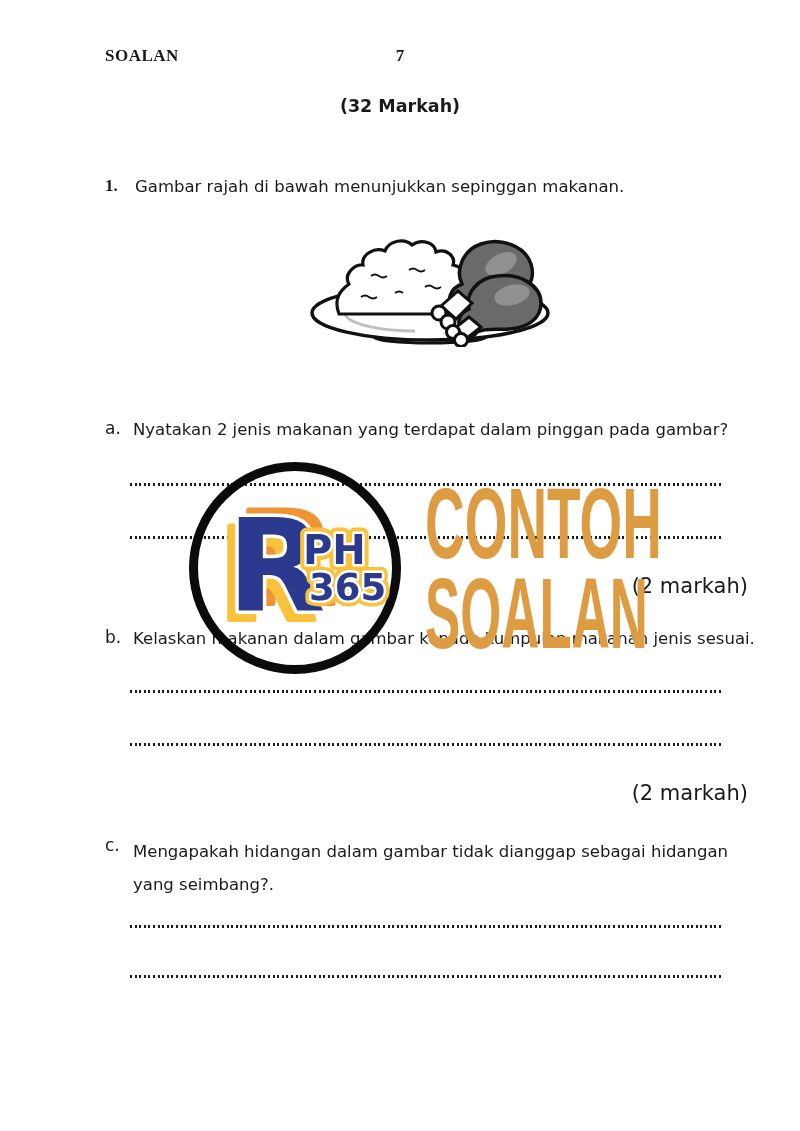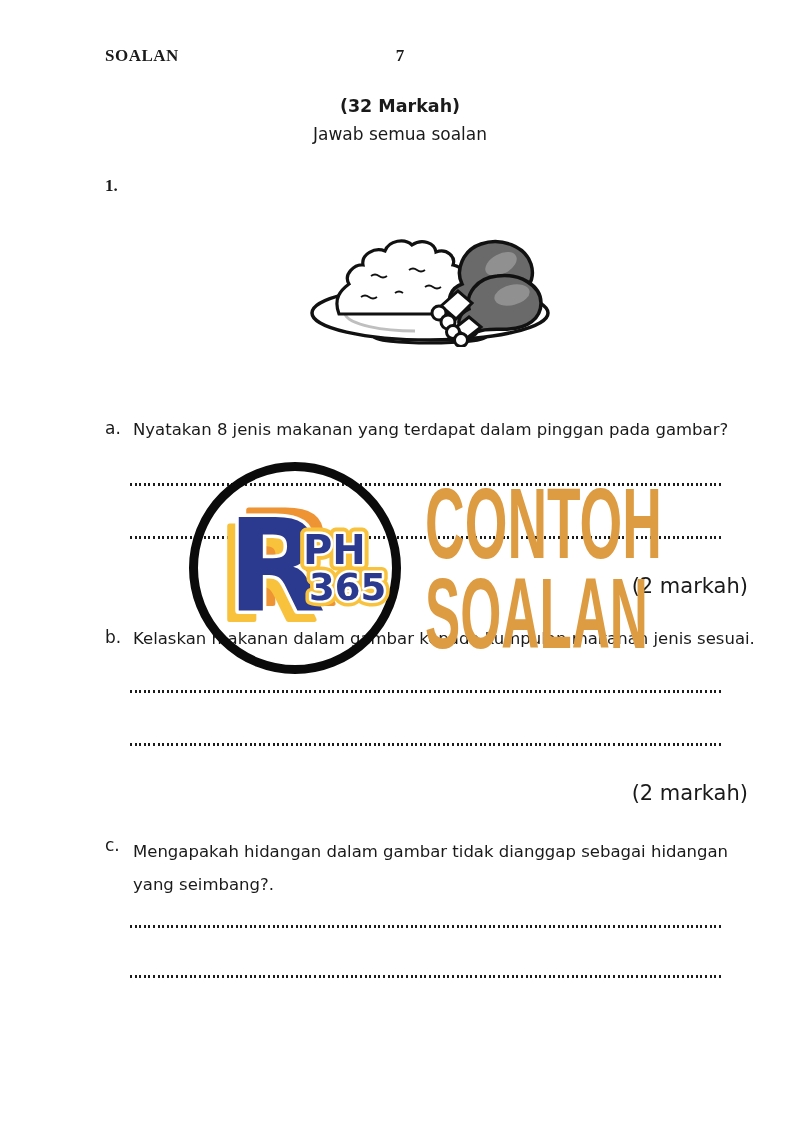--- a/index.html
+++ b/index.html
@@ -31,24 +31,24 @@
 </style>
 </head>
 <body>
 
 <div class="page">
 
   <div class="abs serif" style="left:105px;top:46px;font-size:17px;letter-spacing:.5px;">SOALAN</div>
   <div class="abs serif center" style="top:46px;font-size:17px;">7</div>
 
   <div class="abs center" style="top:96px;font-size:17.5px;font-weight:bold;">(32 Markah)</div>
-  <div class="abs center" style="top:124px;font-size:17px;">Jawab semua soalan</div>
 
   <div class="abs qrow" style="left:105px;top:176px;width:640px;">
     <span class="qnum">1.</span>
+    <span class="qtext" style="line-height:22px;">Gambar rajah di bawah menunjukkan sepinggan makanan.</span>
   </div>
 
   <svg class="abs" style="left:305px;top:232px;" width="252" height="115" viewBox="0 0 252 115">
 
     <ellipse cx="125" cy="105" rx="56" ry="6" fill="#ffffff" stroke="#111111" stroke-width="3"></ellipse>
 
     <ellipse cx="125" cy="81" rx="118" ry="27" fill="#ffffff" stroke="#111111" stroke-width="3.5"></ellipse>
     <path d="M40,82 C44,93 78,99 110,99" fill="none" stroke="#bfbfbf" stroke-width="3"></path>
     <path d="M38,74 C42,68 60,64 78,63" fill="none" stroke="#c9c9c9" stroke-width="2.5"></path>
 
@@ -68,21 +68,21 @@
     <path d="M136,74 L153,59 L167,71 L151,87 Z" fill="#ffffff" stroke="#111111" stroke-width="3"></path>
     <circle cx="134" cy="81" r="7" fill="#ffffff" stroke="#111111" stroke-width="3"></circle>
     <circle cx="143" cy="90" r="7" fill="#ffffff" stroke="#111111" stroke-width="3"></circle>
     <path d="M150,96 L164,85 L176,95 L162,106 Z" fill="#ffffff" stroke="#111111" stroke-width="3"></path>
     <circle cx="148" cy="100" r="6.5" fill="#ffffff" stroke="#111111" stroke-width="3"></circle>
     <circle cx="156" cy="108" r="6.5" fill="#ffffff" stroke="#111111" stroke-width="3"></circle>
   </svg>
 
   <div class="abs qrow" style="left:105px;top:418px;width:660px;">
     <span class="sublbl">a.</span>
-    <span class="qtext" style="line-height:23px;">Nyatakan 8 jenis makanan yang terdapat dalam pinggan pada gambar?</span>
+    <span class="qtext" style="line-height:23px;">Nyatakan 2 jenis makanan yang terdapat dalam pinggan pada gambar?</span>
   </div>
   <div class="dotline" style="top:483px;"></div>
   <div class="dotline" style="top:536px;"></div>
   <div class="marks" style="top:574px;">(2 markah)</div>
 
   <div class="abs qrow" style="left:105px;top:627px;width:660px;">
     <span class="sublbl">b.</span>
     <span class="qtext" style="line-height:23px;">Kelaskan makanan dalam gambar kepada kumpulan makanan jenis sesuai.</span>
   </div>
   <div class="dotline" style="top:690px;"></div>

